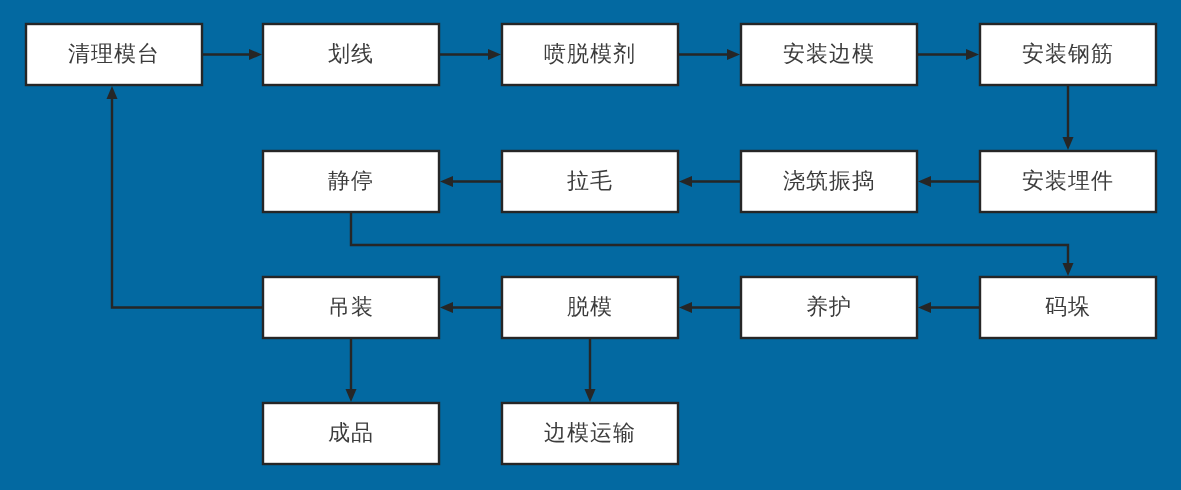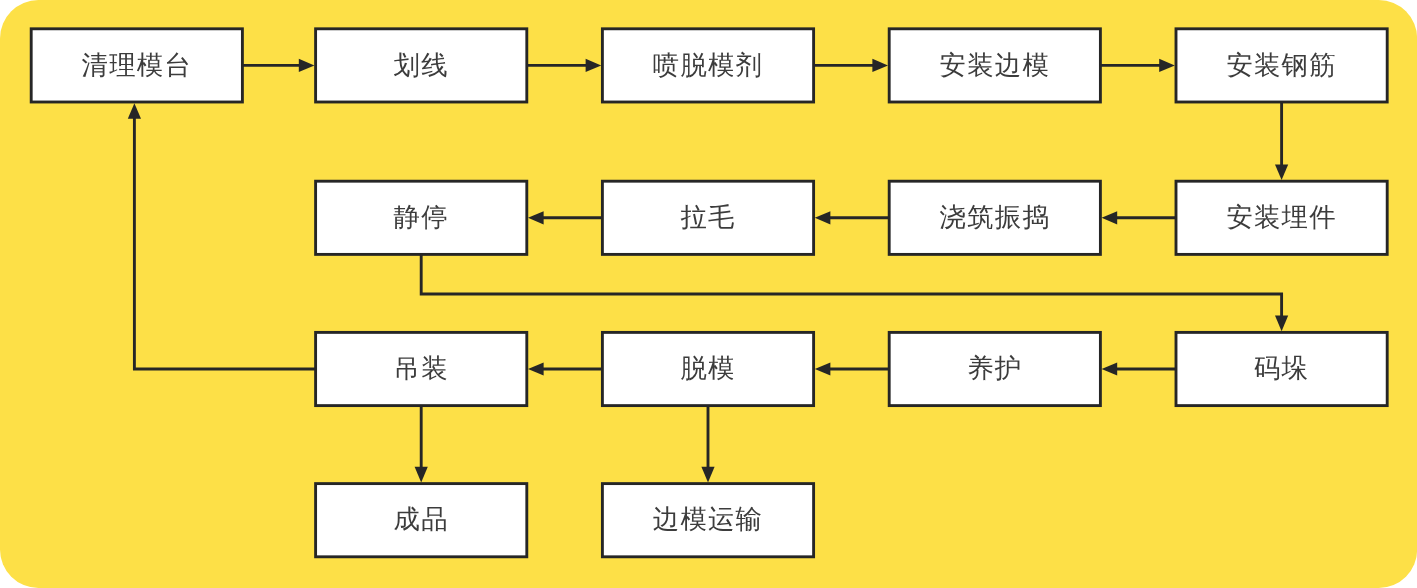--- a/index.html
+++ b/index.html
@@ -10,22 +10,21 @@
   body {
     width: 1181px;
     height: 490px;
     font-family: "Liberation Sans", "DejaVu Sans", sans-serif;
     overflow: hidden;
   }
   #flowchart-root {
     position: relative;
     width: 1181px;
     height: 490px;
-    background: #fde047;
-    border-radius: 32px;
+    background: #0369a1;
   }
   svg#flow-svg {
     position: absolute;
     top: 0;
     left: 0;
     width: 1181px;
     height: 490px;
     display: block;
   }
   .node-rect {

